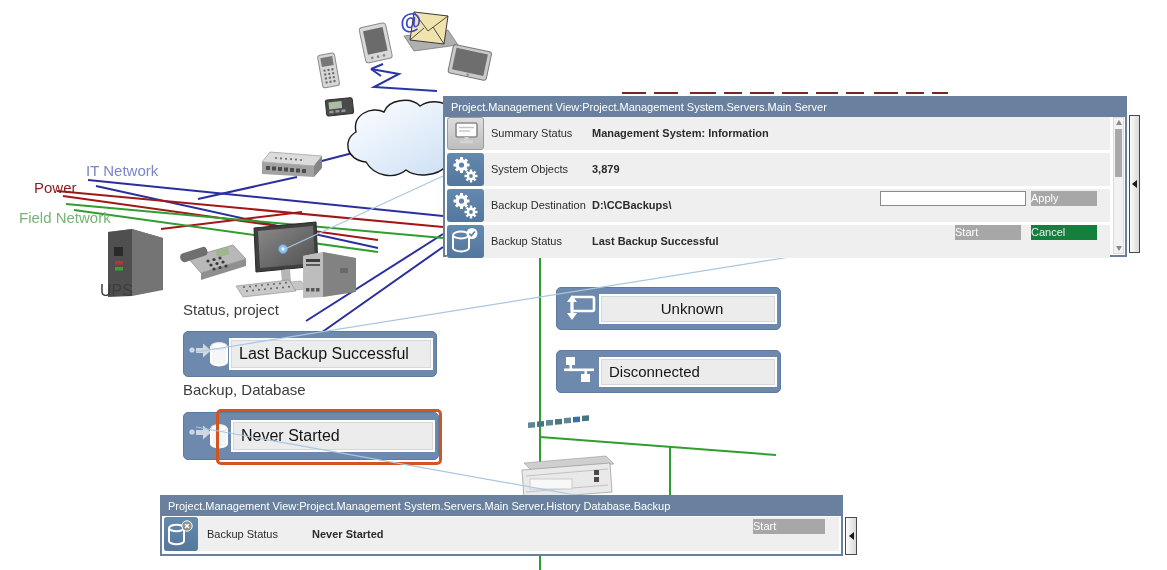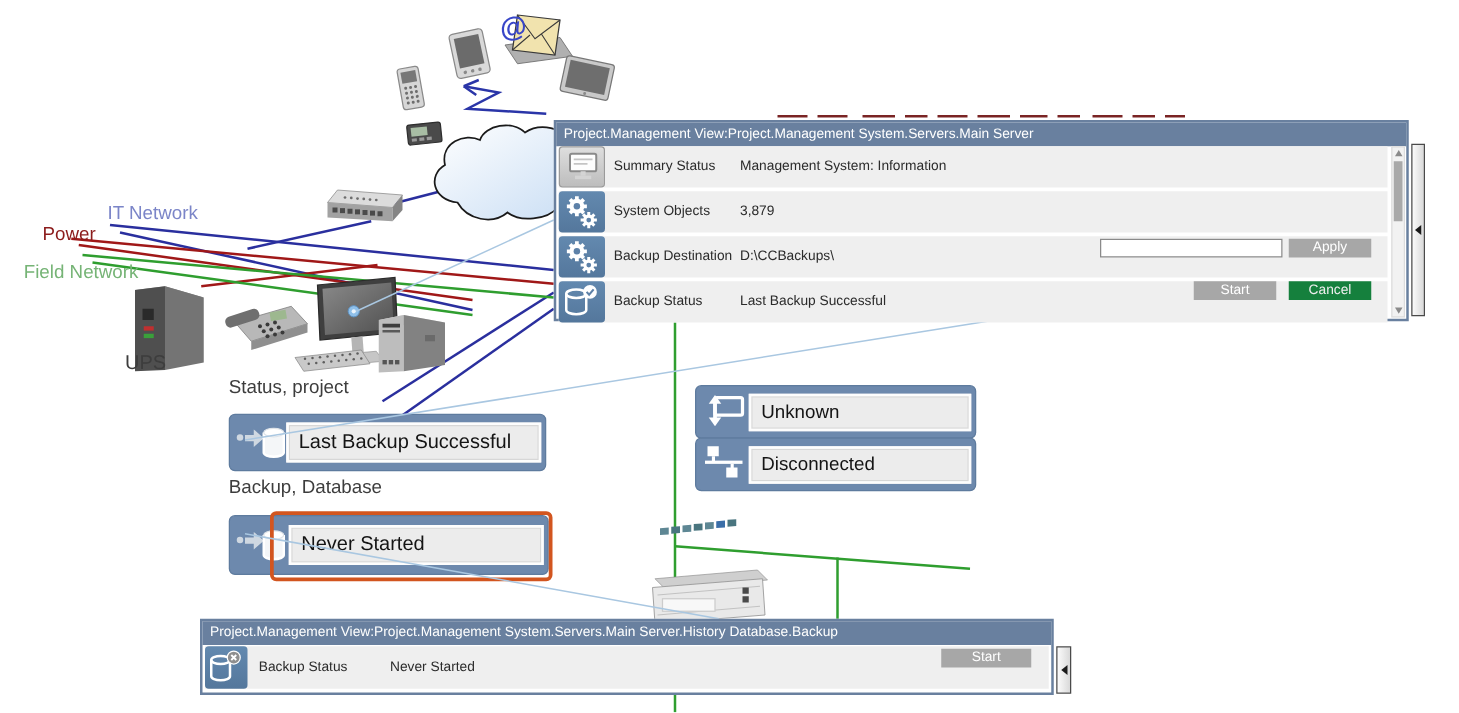--- a/index.html
+++ b/index.html
@@ -31,22 +31,22 @@
 
   
   .popup { position:absolute; box-sizing:border-box; background:#fff; border:2px solid #69809f; z-index:4; }
   .popup-title { position:absolute; left:0; top:0; right:0; height:19px; background:#69809f; color:#fff;
                  font-size:11px; line-height:19px; padding-left:6px; white-space:nowrap; overflow:hidden; }
   .prow { position:absolute; background:#efefef; height:33px; }
   .ptile { position:absolute; left:0; top:0; width:37px; height:33px; border-radius:3px; }
   .ptile.blue { background:linear-gradient(180deg,#6389af,#54779c); }
   .ptile.gray { background:linear-gradient(180deg,#dedede,#bdbdbd); border:1px solid #9a9a9a; box-sizing:border-box; }
   .plabel { position:absolute; left:44px; top:0; height:33px; line-height:33px; font-size:11px; color:#2b2b2b; white-space:nowrap; }
-  .pvalue { position:absolute; left:145px; top:0; height:33px; line-height:33px; font-size:11px; color:#2b2b2b; white-space:nowrap; }
-  .btn { position:absolute; height:15px; line-height:15px; text-align:center; font-size:11px;
+  .pvalue { position:absolute; left:145px; top:0; height:33px; line-height:33px; font-size:11px; color:#2b2b2b; white-space:nowrap;font-weight:bold; }
+  .btn { position:absolute; height:15px; line-height:15px; text-align:left; font-size:11px;
          background:#a7a7a7; color:#fff; cursor:pointer; }
   .btn.disabled { background:#15803d; color:#eeeeee; }
   .txtin { position:absolute; height:13px; border:1px solid #8a8a8a; background:#fff; font-size:11px; padding:0 2px; }
 
   
   .vscroll { position:absolute; left:668px; top:19px; width:11px; height:137px; background:#f2f2f2; border:1px solid #dcdcdc; box-sizing:border-box; }
   .sb-up, .sb-dn { position:absolute; left:0; width:9px; height:9px; display:flex; align-items:center; justify-content:center; }
   .sb-up { top:0; } .sb-dn { bottom:0; }
   .tri-up { width:0; height:0; border-left:3.5px solid transparent; border-right:3.5px solid transparent; border-bottom:5px solid #8a8a8a; }
   .tri-dn { width:0; height:0; border-left:3.5px solid transparent; border-right:3.5px solid transparent; border-top:5px solid #8a8a8a; }
@@ -303,21 +303,21 @@
       <polygon points="9,11 16,11 16,6.5 24,13.5 16,20.5 16,16 9,16" fill="#cfd8e1"></polygon>
       <path d="M26,9 L26,25 A8,3.4 0 0 0 42,25 L42,9" fill="#f4f6f8" stroke="#ffffff" stroke-width="2" transform="translate(-2 0)"></path>
       <ellipse cx="32" cy="9" rx="8" ry="3.4" fill="#ffffff" stroke="#dfe4e9"></ellipse>
     </svg>
     <div class="mfield" style="left:47px; top:7px; width:200px; height:28px; font-size:16px; line-height:28px;">
       <span>Never Started</span>
     </div>
   </div>
   <div class="hl-orange"></div>
 
-  <div class="mtile" style="left:556px; top:308px; width:223px; height:41px;">
+  <div class="mtile" style="left:556px; top:287px; width:223px; height:41px;text-align:center;">
     <svg class="micon" style="left:4px; top:4px;" width="38" height="32" viewBox="0 0 38 32">
       <rect x="11" y="5" width="22" height="14" rx="1.5" fill="none" stroke="#ffffff" stroke-width="2.6"></rect>
       <rect x="9.5" y="9" width="3" height="13" fill="#ffffff"></rect>
       <polygon points="6,10 16,10 11,3" fill="#ffffff"></polygon>
       <polygon points="6,21 16,21 11,28" fill="#ffffff"></polygon>
     </svg>
     <div class="mfield" style="left:42px; top:6px; width:174px; height:26px; font-size:15px; line-height:26px;">
       <span>Unknown</span>
     </div>
   </div>

